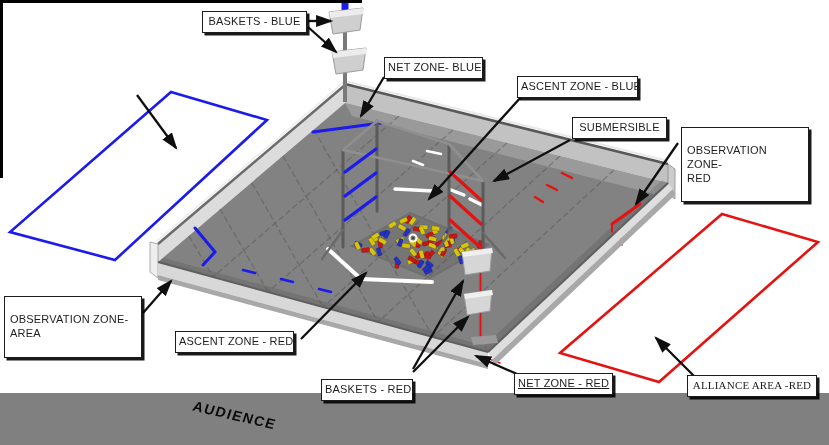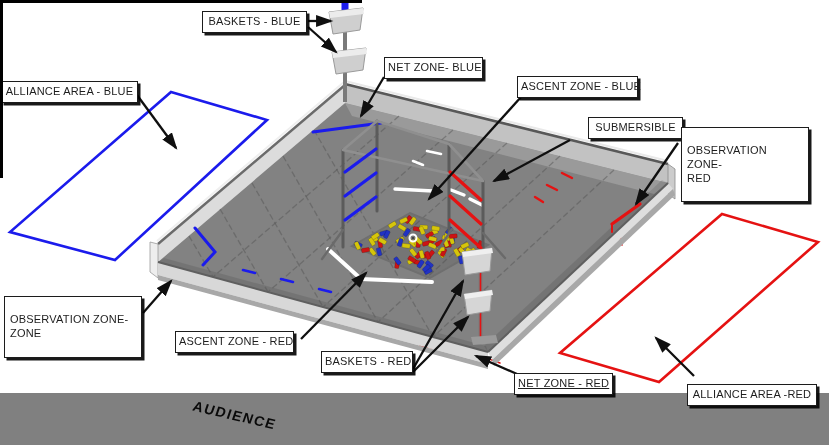--- a/index.html
+++ b/index.html
@@ -247,32 +247,31 @@
       <line x1="143" y1="313" x2="171" y2="281" marker-end="url(#ah)"></line>
       <line x1="301" y1="339" x2="366" y2="273" marker-end="url(#ah)"></line>
       <line x1="413" y1="369" x2="463" y2="281" marker-end="url(#ah)"></line>
       <line x1="413" y1="372" x2="468" y2="317" marker-end="url(#ah)"></line>
       <line x1="517" y1="374" x2="476" y2="356" marker-end="url(#ah)"></line>
       <line x1="694" y1="376" x2="656" y2="338" marker-end="url(#ah)"></line>
     </g>
   </svg>
 
   <div class="lbl" style="left:202px;top:11px;width:105px;">BASKETS - BLUE</div>
-  <div class="lbl" style="left:1px;top:81px;width:137px;">ALLIANCE AREA - BLUE</div>
   <div class="lbl" style="left:517px;top:76px;width:121px;">ASCENT ZONE - BLUE</div>
   <div class="lbl" style="left:384px;top:57px;width:99px;">NET ZONE- BLUE</div>
-  <div class="lbl" style="left:572px;top:117px;width:95px;margin-left:16px;">SUBMERSIBLE</div>
+  <div class="lbl" style="left:572px;top:117px;width:95px;">SUBMERSIBLE</div>
   <div class="lbl two" style="left:681px;top:127px;width:128px;">
     <span>OBSERVATION ZONE-</span><br>
     <span>RED</span>
   </div>
   <div class="lbl two" style="left:4px;top:296px;width:138px;">
     <span>OBSERVATION ZONE-</span><br>
-    <span>ZONE</span>
+    <span>AREA</span>
   </div>
   <div class="lbl" style="left:175px;top:331px;width:119px;">ASCENT ZONE - RED</div>
-  <div class="lbl" style="left:321px;top:351px;width:92px;">BASKETS - RED</div>
+  <div class="lbl" style="left:321px;top:379px;width:92px;">BASKETS - RED</div>
   <div class="lbl" style="left:514px;top:373px;width:99px;text-decoration:underline;">NET ZONE - RED</div>
-  <div class="lbl" style="left:687px;top:384px;width:130px;">ALLIANCE AREA -RED</div>
+  <div class="lbl" style="left:687px;top:375px;width:130px;font-family:Liberation Serif, serif;">ALLIANCE AREA -RED</div>
 
   <div id="top-border" class="border-bar"></div>
   <div id="left-border" class="border-bar"></div>
 </div>
 
 </body></html>

